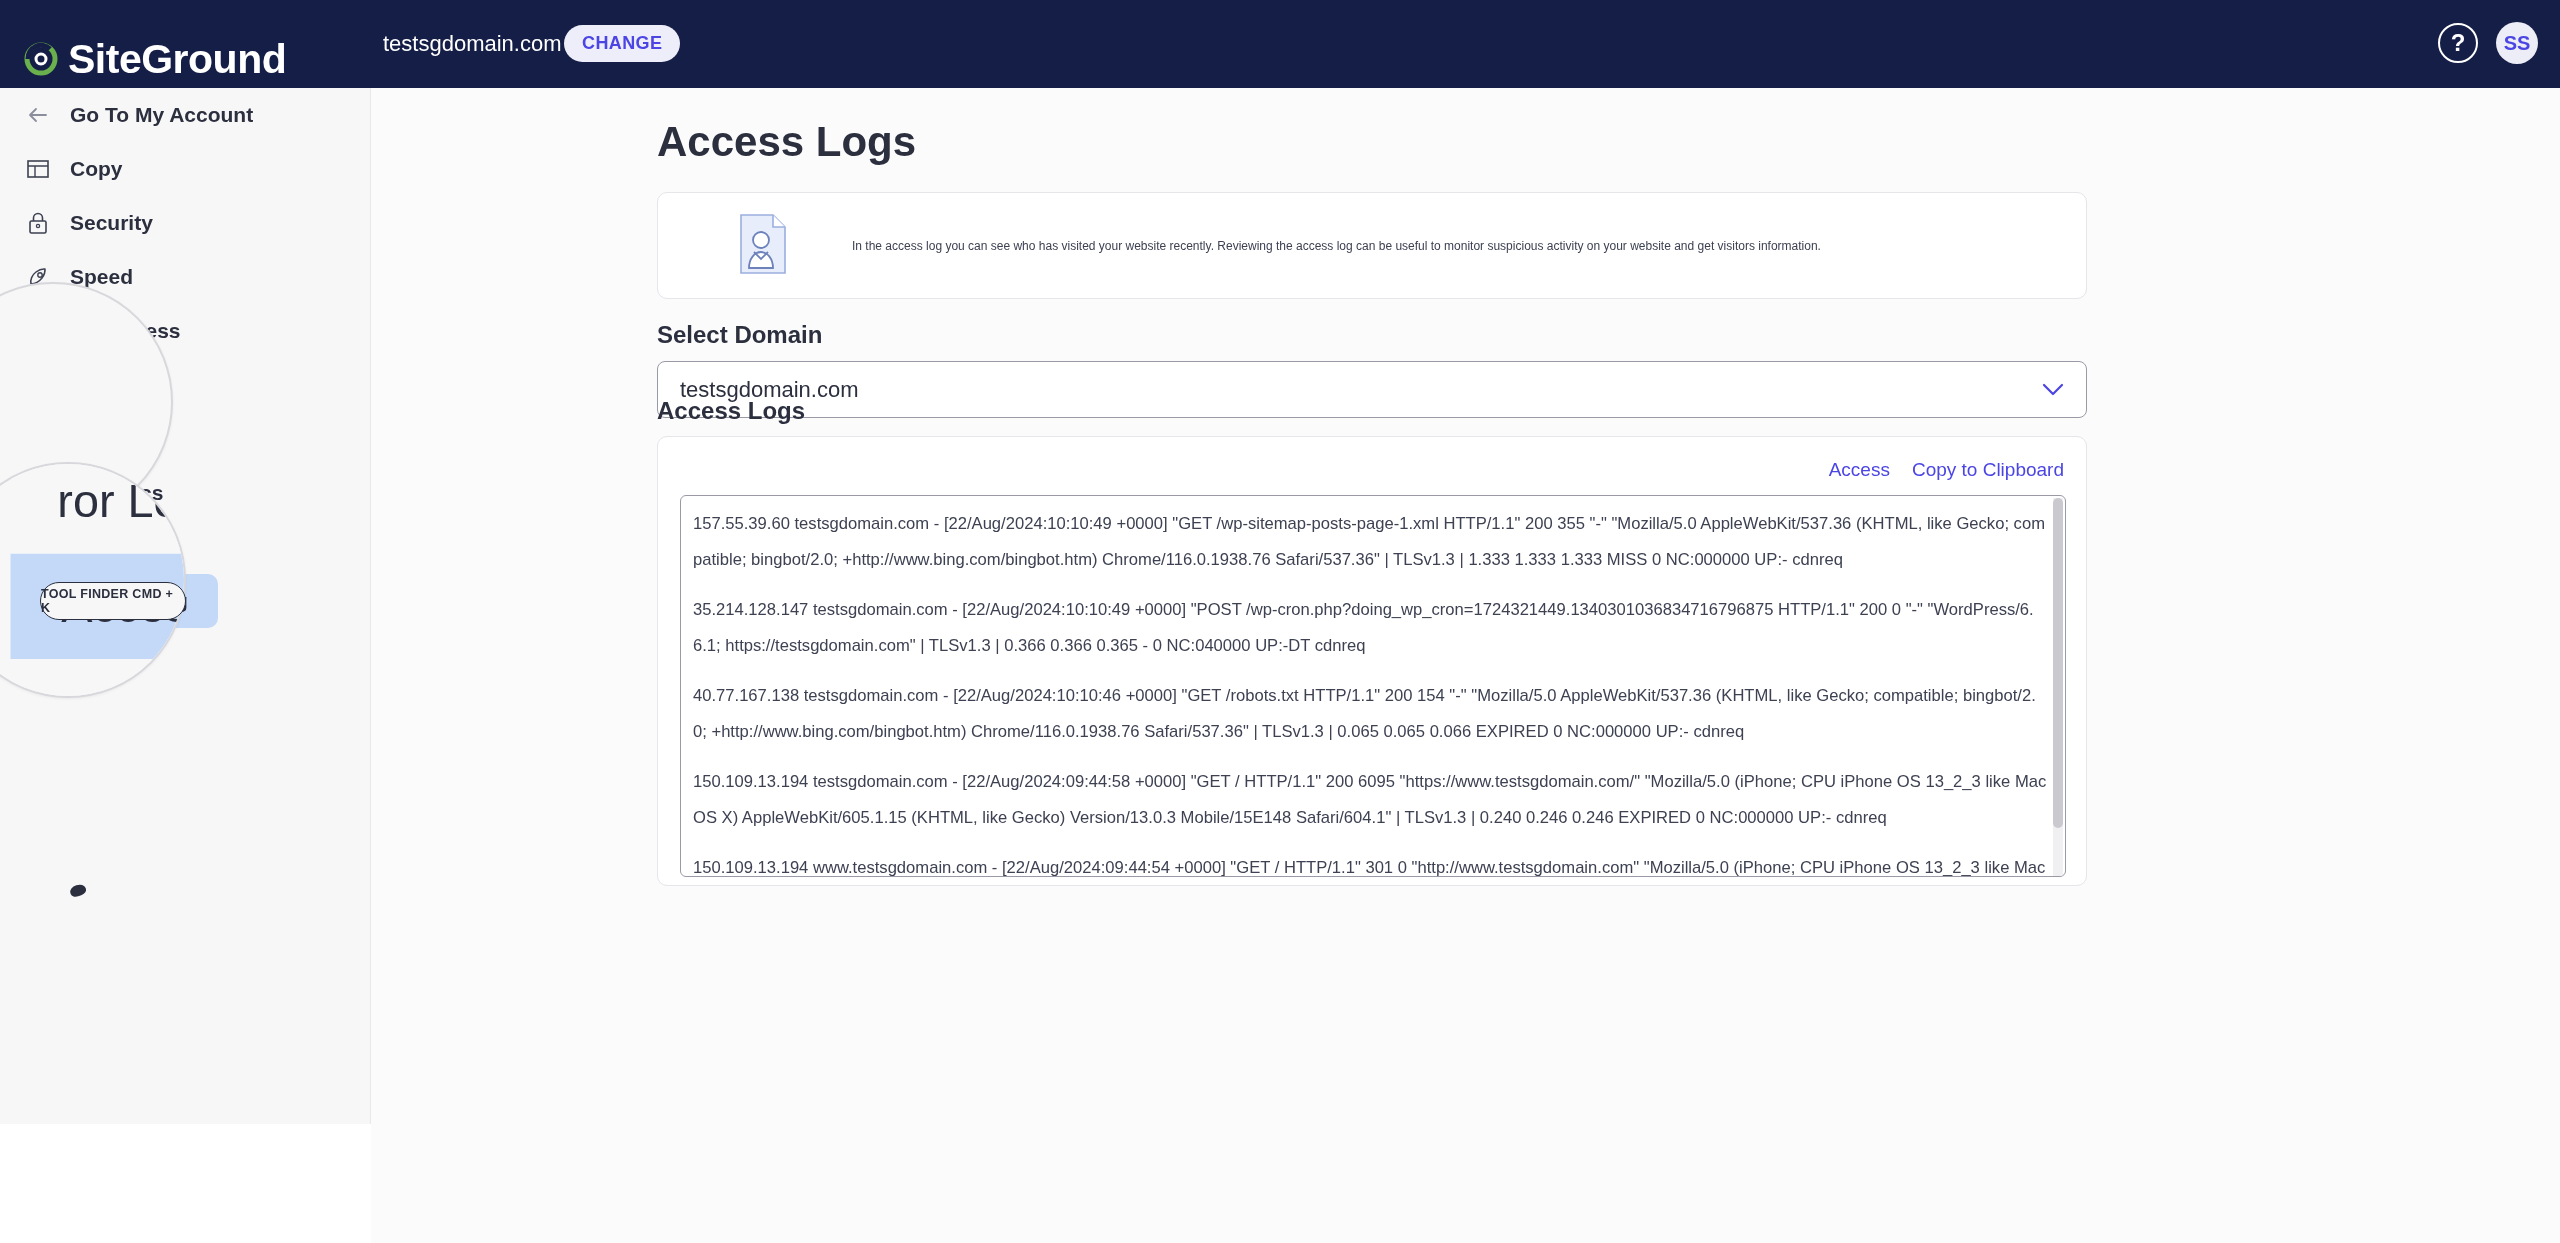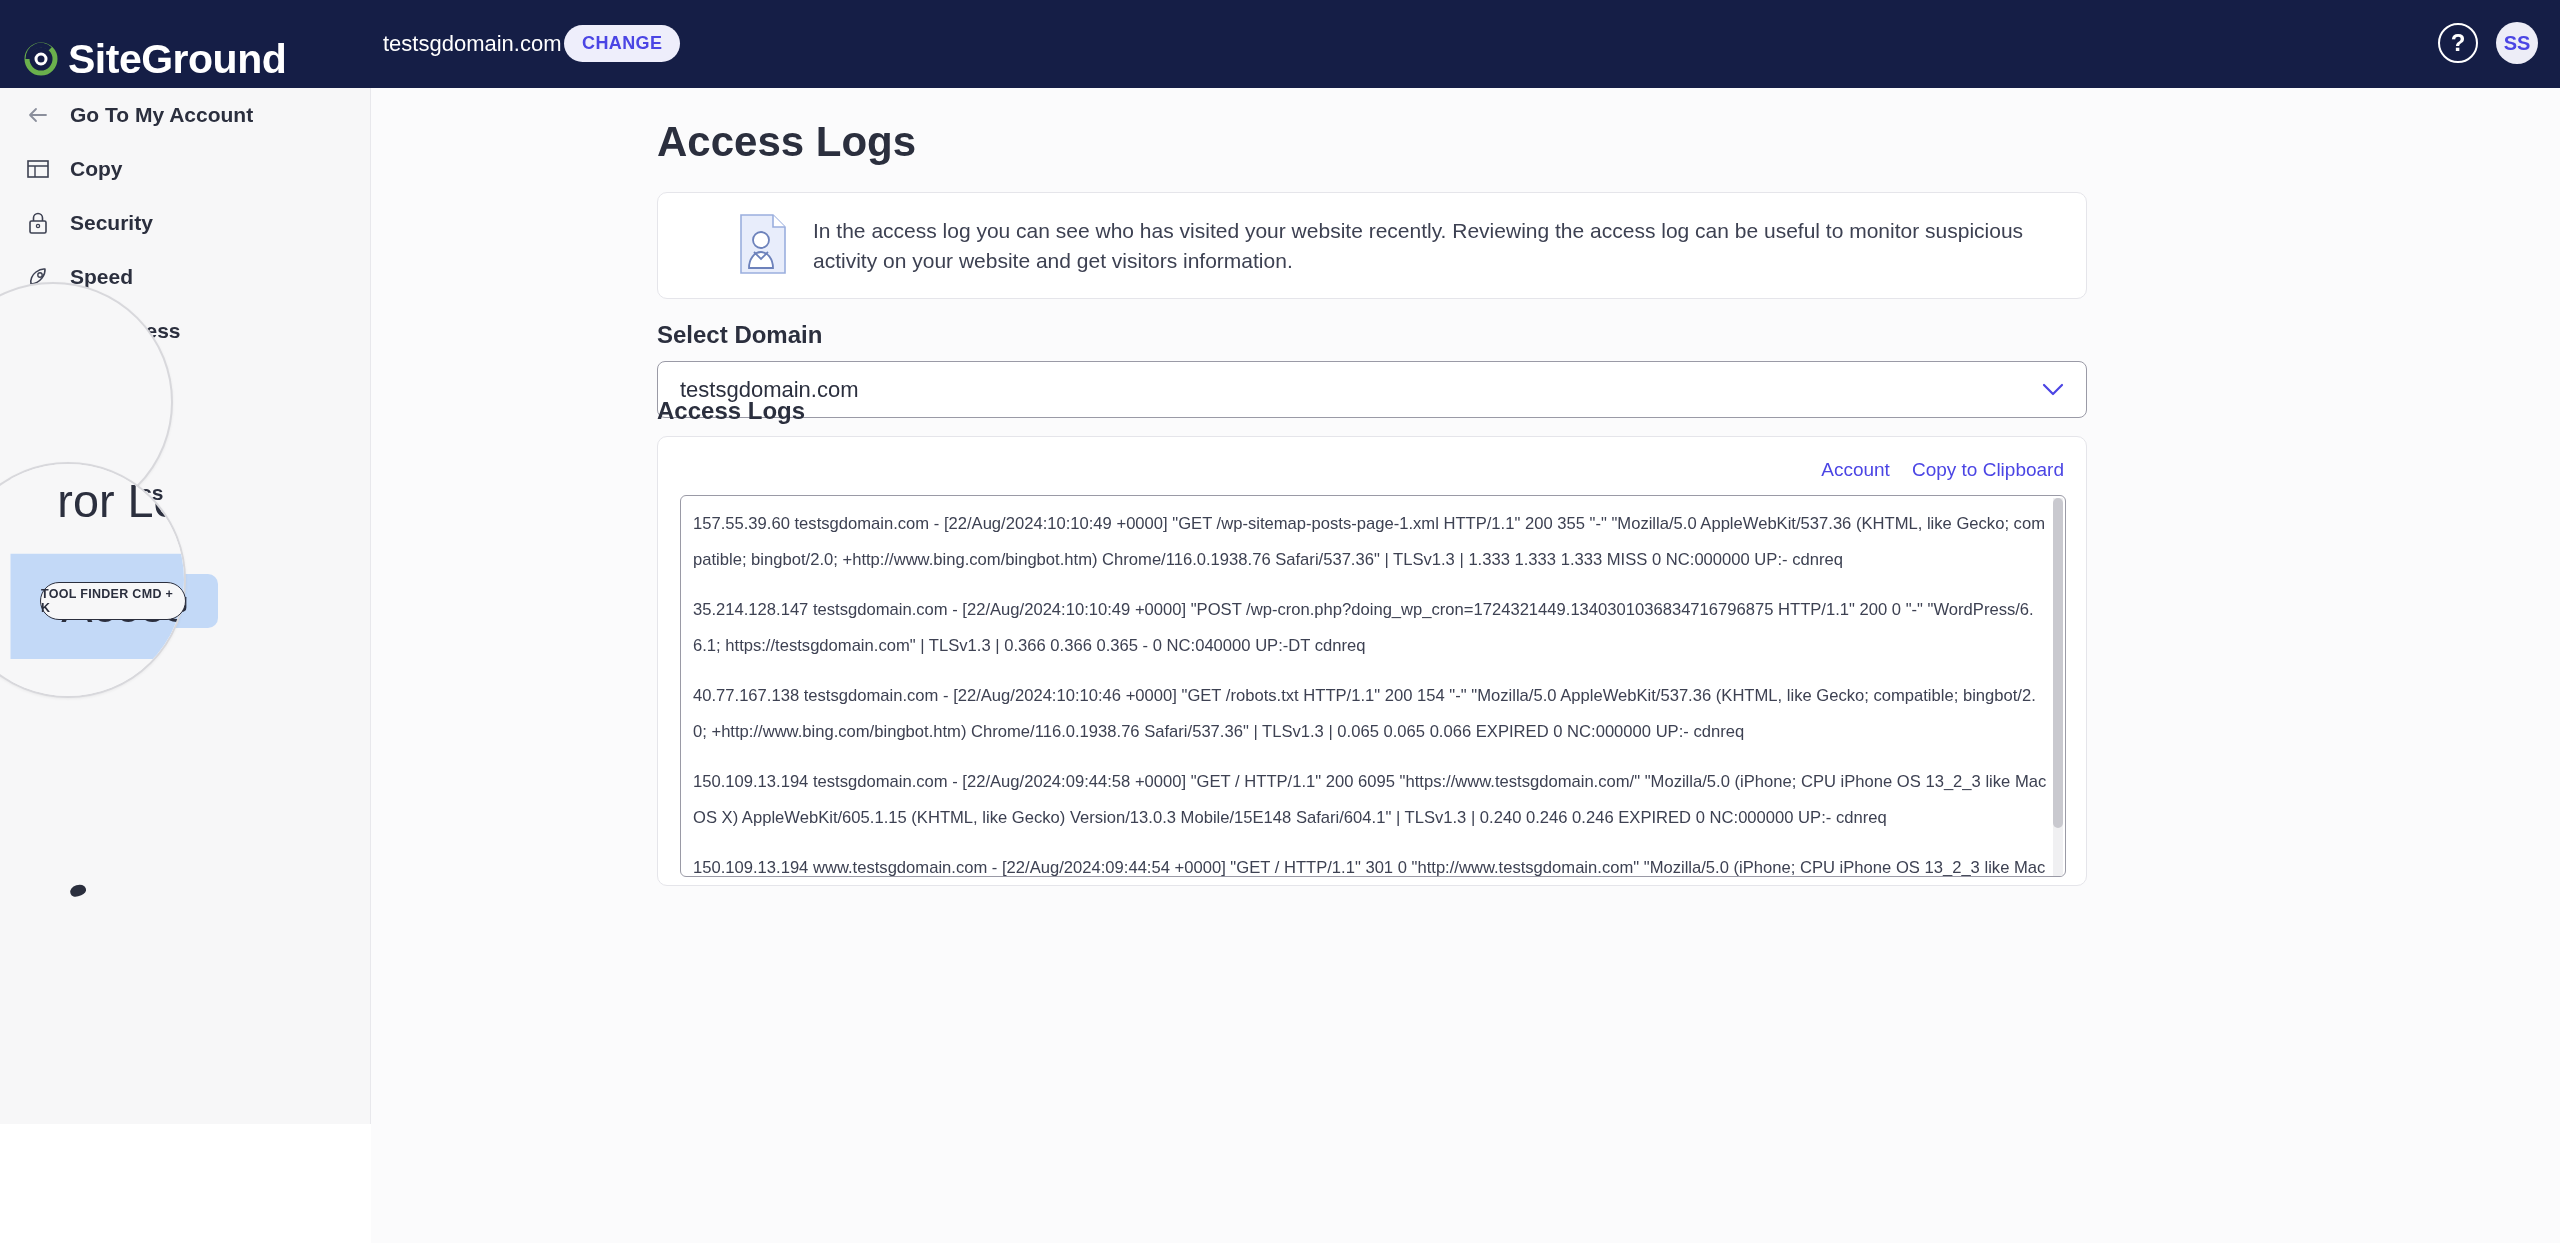--- a/index.html
+++ b/index.html
@@ -128,22 +128,22 @@
   }
   .info-card {
     position: absolute; left: 286px; top: 104px;
     width: 1430px; height: 107px;
     background: #ffffff; border: 1px solid #e5e5ea;
     border-radius: 10px;
     display: flex; align-items: center;
   }
   .info-icon { margin-left: 77px; width: 56px; flex: 0 0 56px; }
   .info-text {
-    margin-left: 22px; margin-right: 30px;
-    font-size: 21px; line-height: 30px; color: #3d4152;
+    margin-left: 61px; margin-right: 30px;
+    font-size: 12px; line-height: 30px; color: #3d4152;
   }
   .field-label {
     position: absolute; left: 286px;
     font-size: 24px; font-weight: 700; color: #2b2f3e;
   }
   .lbl-select-domain { top: 233px; }
   .lbl-access-logs   { top: 309px; }
 
   .select-box {
     position: absolute; left: 286px; top: 273px;
@@ -371,21 +371,21 @@
       <svg width="22" height="14" viewBox="0 0 22 14">
           <path d="M2 2l9 9 9-9" fill="none" stroke="currentColor" stroke-width="2.2" stroke-linecap="round" stroke-linejoin="round"></path>
         </svg>
     </span>
   </div>
 
   <div class="field-label lbl-access-logs">Access Logs</div>
 
   <div class="log-card">
     <div class="log-actions">
-      <span class="log-action">Account</span>
+      <span class="log-action">Access</span>
       <span class="log-action">Copy to Clipboard</span>
     </div>
     <div class="log-box">
       <div class="log-line">157.55.39.60 testsgdomain.com - [22/Aug/2024:10:10:49 +0000] "GET /wp-sitemap-posts-page-1.xml HTTP/1.1" 200 355 "-" "Mozilla/5.0 AppleWebKit/537.36 (KHTML, like Gecko; compatible; bingbot/2.0; +http://www.bing.com/bingbot.htm) Chrome/116.0.1938.76 Safari/537.36" | TLSv1.3 | 1.333 1.333 1.333 MISS 0 NC:000000 UP:- cdnreq</div>
       <div class="log-line">35.214.128.147 testsgdomain.com - [22/Aug/2024:10:10:49 +0000] "POST /wp-cron.php?doing_wp_cron=1724321449.1340301036834716796875 HTTP/1.1" 200 0 "-" "WordPress/6.6.1; https://testsgdomain.com" | TLSv1.3 | 0.366 0.366 0.365 - 0 NC:040000 UP:-DT cdnreq</div>
       <div class="log-line">40.77.167.138 testsgdomain.com - [22/Aug/2024:10:10:46 +0000] "GET /robots.txt HTTP/1.1" 200 154 "-" "Mozilla/5.0 AppleWebKit/537.36 (KHTML, like Gecko; compatible; bingbot/2.0; +http://www.bing.com/bingbot.htm) Chrome/116.0.1938.76 Safari/537.36" | TLSv1.3 | 0.065 0.065 0.066 EXPIRED 0 NC:000000 UP:- cdnreq</div>
       <div class="log-line">150.109.13.194 testsgdomain.com - [22/Aug/2024:09:44:58 +0000] "GET / HTTP/1.1" 200 6095 "https://www.testsgdomain.com/" "Mozilla/5.0 (iPhone; CPU iPhone OS 13_2_3 like Mac OS X) AppleWebKit/605.1.15 (KHTML, like Gecko) Version/13.0.3 Mobile/15E148 Safari/604.1" | TLSv1.3 | 0.240 0.246 0.246 EXPIRED 0 NC:000000 UP:- cdnreq</div>
       <div class="log-line">150.109.13.194 www.testsgdomain.com - [22/Aug/2024:09:44:54 +0000] "GET / HTTP/1.1" 301 0 "http://www.testsgdomain.com" "Mozilla/5.0 (iPhone; CPU iPhone OS 13_2_3 like Mac OS X) AppleWebKit/605.1.15 (KHTML, like Gecko) Version/13.0.3 Mobile/15E148 Safari/604.1" | TLSv1.3 | 2.259 2.259 2.258 MISS 0 NC:000000 UP:- cdnreq</div>
       <div class="log-line">35.214.128.147 testsgdomain.com - [22/Aug/2024:09:44:54 +0000] "POST /wp-cron.php?doing_wp_cron=1724319893.8209269046783447265625 HTTP/1.1" 499 0 "-" "WordPress/6.6.1; https://testsgdomain.com" | TLSv1.3 | - 0.966 0.967 - 0 NC:040000 UP:-DT cdnreq</div>
 

